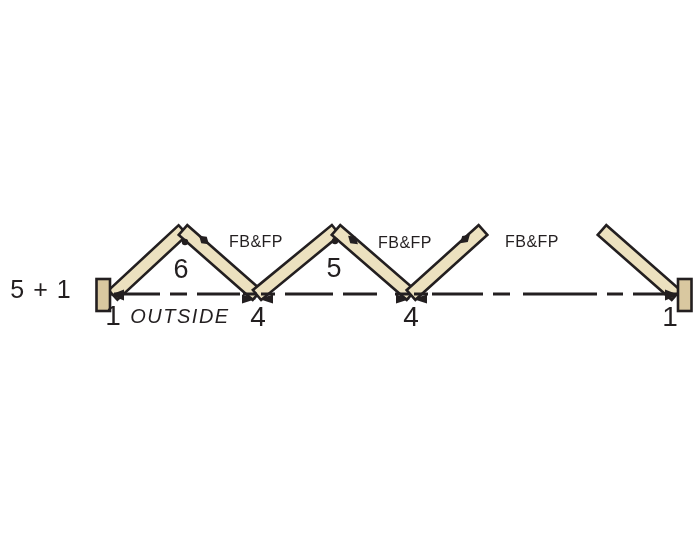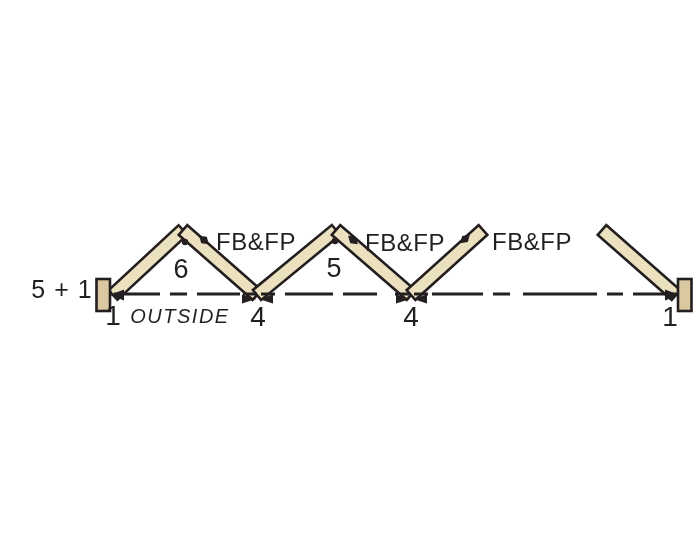--- a/index.html
+++ b/index.html
@@ -17,21 +17,21 @@
     transform:translate(-50%,-50%);
     color:#231F20;
     white-space:nowrap;
     line-height:1;
     user-select:none;
   }
   .num{font-size:28px;}
   .fold-num{font-size:27px;}
   .config{font-size:25px;letter-spacing:1px;}
   .outside{font-size:20px;letter-spacing:1.5px;font-style:italic;}
-  .fbfp{font-size:24px;letter-spacing:0.5px;}
+  .fbfp{font-size:16px;letter-spacing:0.5px;}
 </style>
 </head>
 <body>
 
 <div id="stage">
 
   <svg id="diagram-svg" width="700" height="560" viewBox="0 0 700 560">
       <rect x="100.237567063643" y="256" width="95.524865872714" height="13" fill="#ECE1BF" stroke="#231F20" stroke-width="2.6" transform="rotate(-42.87890360333855 148 262.5)"></rect>
       <rect x="170.75317269102504" y="256" width="98.49365461794989" height="13" fill="#ECE1BF" stroke="#231F20" stroke-width="2.6" transform="rotate(41.29537255792289 220 262.5)"></rect>
       <rect x="245.34826493656348" y="256" width="102.30347012687302" height="13" fill="#ECE1BF" stroke="#231F20" stroke-width="2.6" transform="rotate(-39.4470289669632 296.5 262.5)"></rect>
@@ -60,21 +60,21 @@
       <rect x="96.5" y="279" width="13.5" height="32" fill="#D9C8A0" stroke="#231F20" stroke-width="2.6"></rect>
       <rect x="678" y="279" width="13.5" height="32" fill="#D9C8A0" stroke="#231F20" stroke-width="2.6"></rect>
       <polygon points="110,295 124,289.5 124,300.5" fill="#231F20"></polygon>
       <polygon points="679,295 665,289.5 665,300.5" fill="#231F20"></polygon>
       <polygon points="256,299 242,294.5 242,303.5" fill="#231F20"></polygon>
       <polygon points="259,299 273,294.5 273,303.5" fill="#231F20"></polygon>
       <polygon points="410,299 396,294.5 396,303.5" fill="#231F20"></polygon>
       <polygon points="413,299 427,294.5 427,303.5" fill="#231F20"></polygon>
     </svg>
 
-  <div class="lbl config" style="left:62px;top:289px;">5 + 1</div>
+  <div class="lbl config" style="left:41px;top:289px;">5 + 1</div>
 
   <div class="lbl num" style="left:113px;top:316px;">1</div>
 
   <div class="lbl outside" style="left:180px;top:316px;">OUTSIDE</div>
 
   <div class="lbl fold-num" style="left:181px;top:269px;">6</div>
 
   <div class="lbl fbfp" style="left:256px;top:242px;">FB&amp;FP</div>
 
   <div class="lbl num" style="left:258px;top:317px;">4</div>

